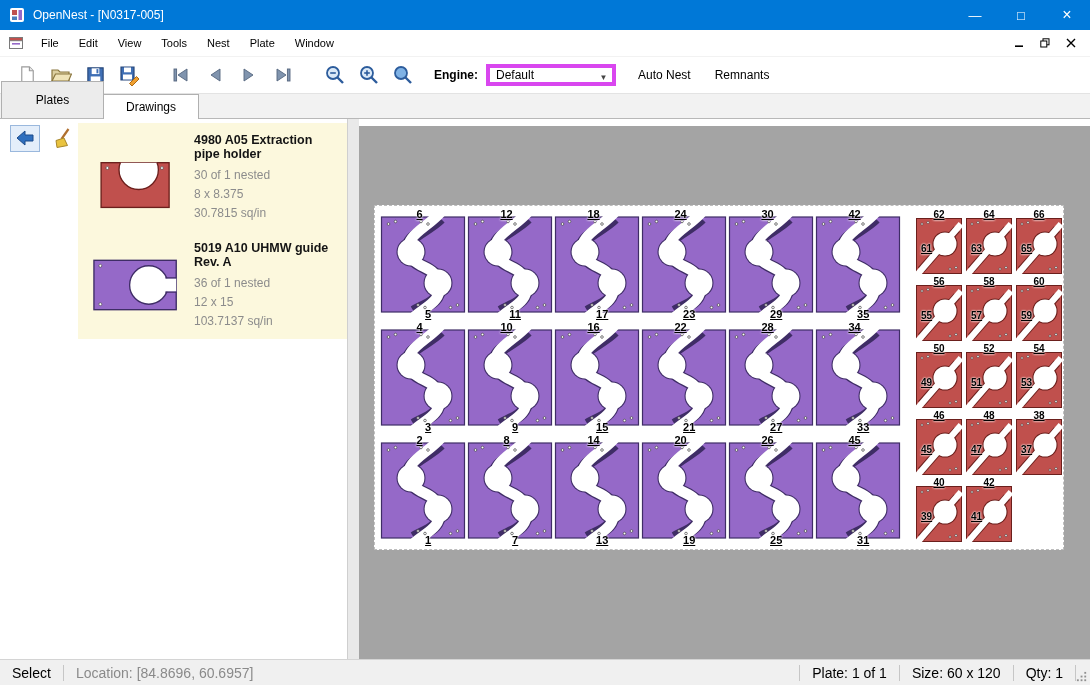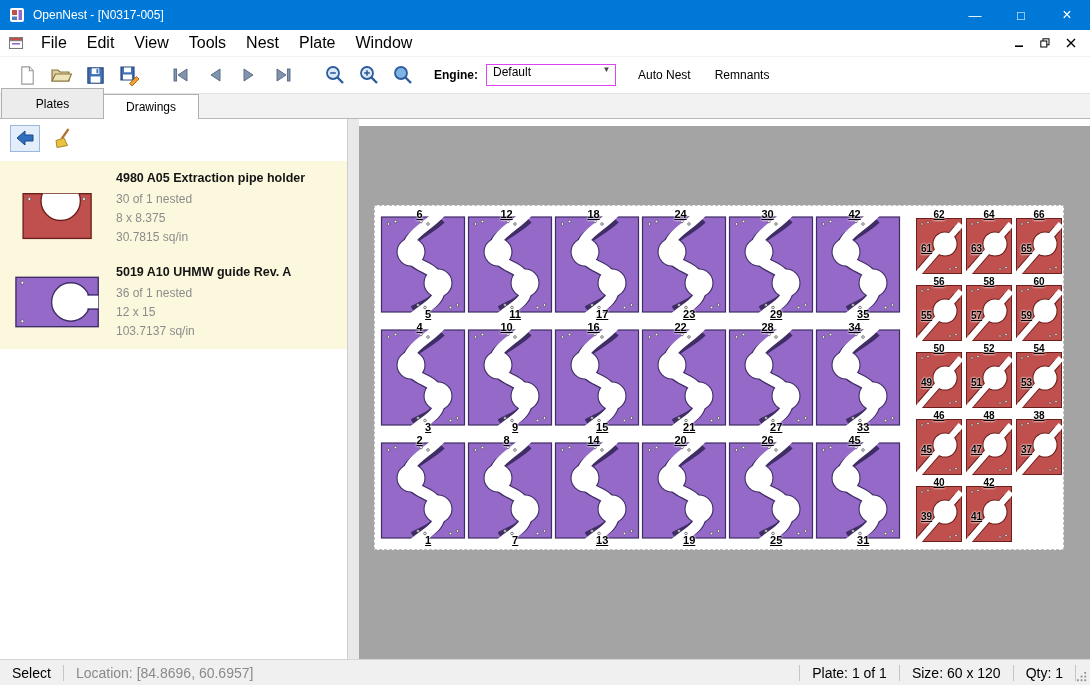--- a/index.html
+++ b/index.html
@@ -13,44 +13,44 @@
   .title-icon{width:16px;height:16px;margin:0 8px 0 9px}
   .title-text{font-size:12px}
   .title-controls{margin-left:auto;display:flex;height:100%}
   .tc-btn{width:46px;height:100%;display:flex;align-items:center;justify-content:center;font-size:13px;color:#fff}
   .tc-close{font-size:16px}
 
   
   .menubar{height:27px;background:#fff;display:flex;align-items:center;flex:none;border-bottom:1px solid #f2f2f2}
   .menu-doc-icon{width:16px;height:16px;margin:0 7px 0 8px}
   .menu-items{display:flex;height:100%}
-  .menu-item{padding:0 10px;display:flex;align-items:center;font-size:16px;cursor:default}
+  .menu-item{padding:0 10px;display:flex;align-items:center;font-size:11px;cursor:default}
   .child-controls{margin-left:auto;display:flex;align-items:center;gap:4px;padding-right:8px}
   .cc-btn{width:22px;height:20px;display:flex;align-items:center;justify-content:center}
 
   
   .toolbar{height:37px;background:#fff;border-bottom:1px solid #e3e3e3;display:flex;align-items:center;flex:none;padding-left:10px}
   .tb-btn{width:34px;height:30px;display:flex;align-items:center;justify-content:center;flex:none}
   .tb-gap{width:18px;flex:none}
   .engine-label{font-weight:bold;margin:0 8px 0 14px}
-  .combo{width:130px;height:22px;border:1px solid #d946ef;background:#fff;display:flex;align-items:flex-start}
+  .combo{width:130px;height:22px;border:4px solid #d946ef;background:#fff;display:flex;align-items:flex-end}
   .combo-text{flex:1;padding-left:6px;font-size:12px}
   .combo-arrow{width:17px;text-align:center;font-size:8px;color:#444}
   .tb-text-btn{padding:0 12px;height:28px;display:flex;align-items:center;font-size:12px}
 
   
   .tabstrip{height:25px;background:#f2f2f2;border-bottom:1px solid #b8b8b8;display:flex;align-items:flex-end;padding-left:1px;flex:none}
-  .tab{height:30px;display:flex;align-items:center;justify-content:center;background:#ececec;border:1px solid #b0b0b0;border-bottom:none;margin-right:-1px;font-size:12px}
+  .tab{height:37px;display:flex;align-items:center;justify-content:center;background:#ececec;border:1px solid #b0b0b0;border-bottom:none;margin-right:-1px;font-size:12px}
   .t-plates{width:103px}
   .t-drawings{width:96px}
   .tab.active{height:25px;background:#fff;margin-bottom:-1px;z-index:2;position:relative}
 
   
   .content{flex:1;display:flex;min-height:0}
-  .left-panel{width:348px;background:#fff;border-right:1px solid #cfcfcf;display:flex;flex-direction:column;flex:none}
+  .left-panel{width:348px;background:#fff;border-right:1px solid #cfcfcf;display:flex;flex-direction:row;flex:none}
   .panel-toolbar{height:38px;display:flex;align-items:center;gap:8px;padding-left:10px;flex:none}
   .pt-btn{width:30px;height:27px;display:flex;align-items:center;justify-content:center;border:1px solid transparent}
   .pt-btn.framed{border-color:#9ab8dd;background:#e4eefa}
   .drawings-list{margin-top:4px}
   .drawing-item{background:var(--listbg,#fcf8dd);display:flex;gap:10px;padding:8px 6px 8px 10px}
   .thumb{width:96px;display:flex;align-items:center;justify-content:center;flex:none}
   .d-info{padding-top:2px}
   .d-title{font-weight:bold;font-size:12.5px;color:#141414;margin-bottom:5px}
   .d-line{color:#8c8c8c;font-size:12px;line-height:19px}
 

